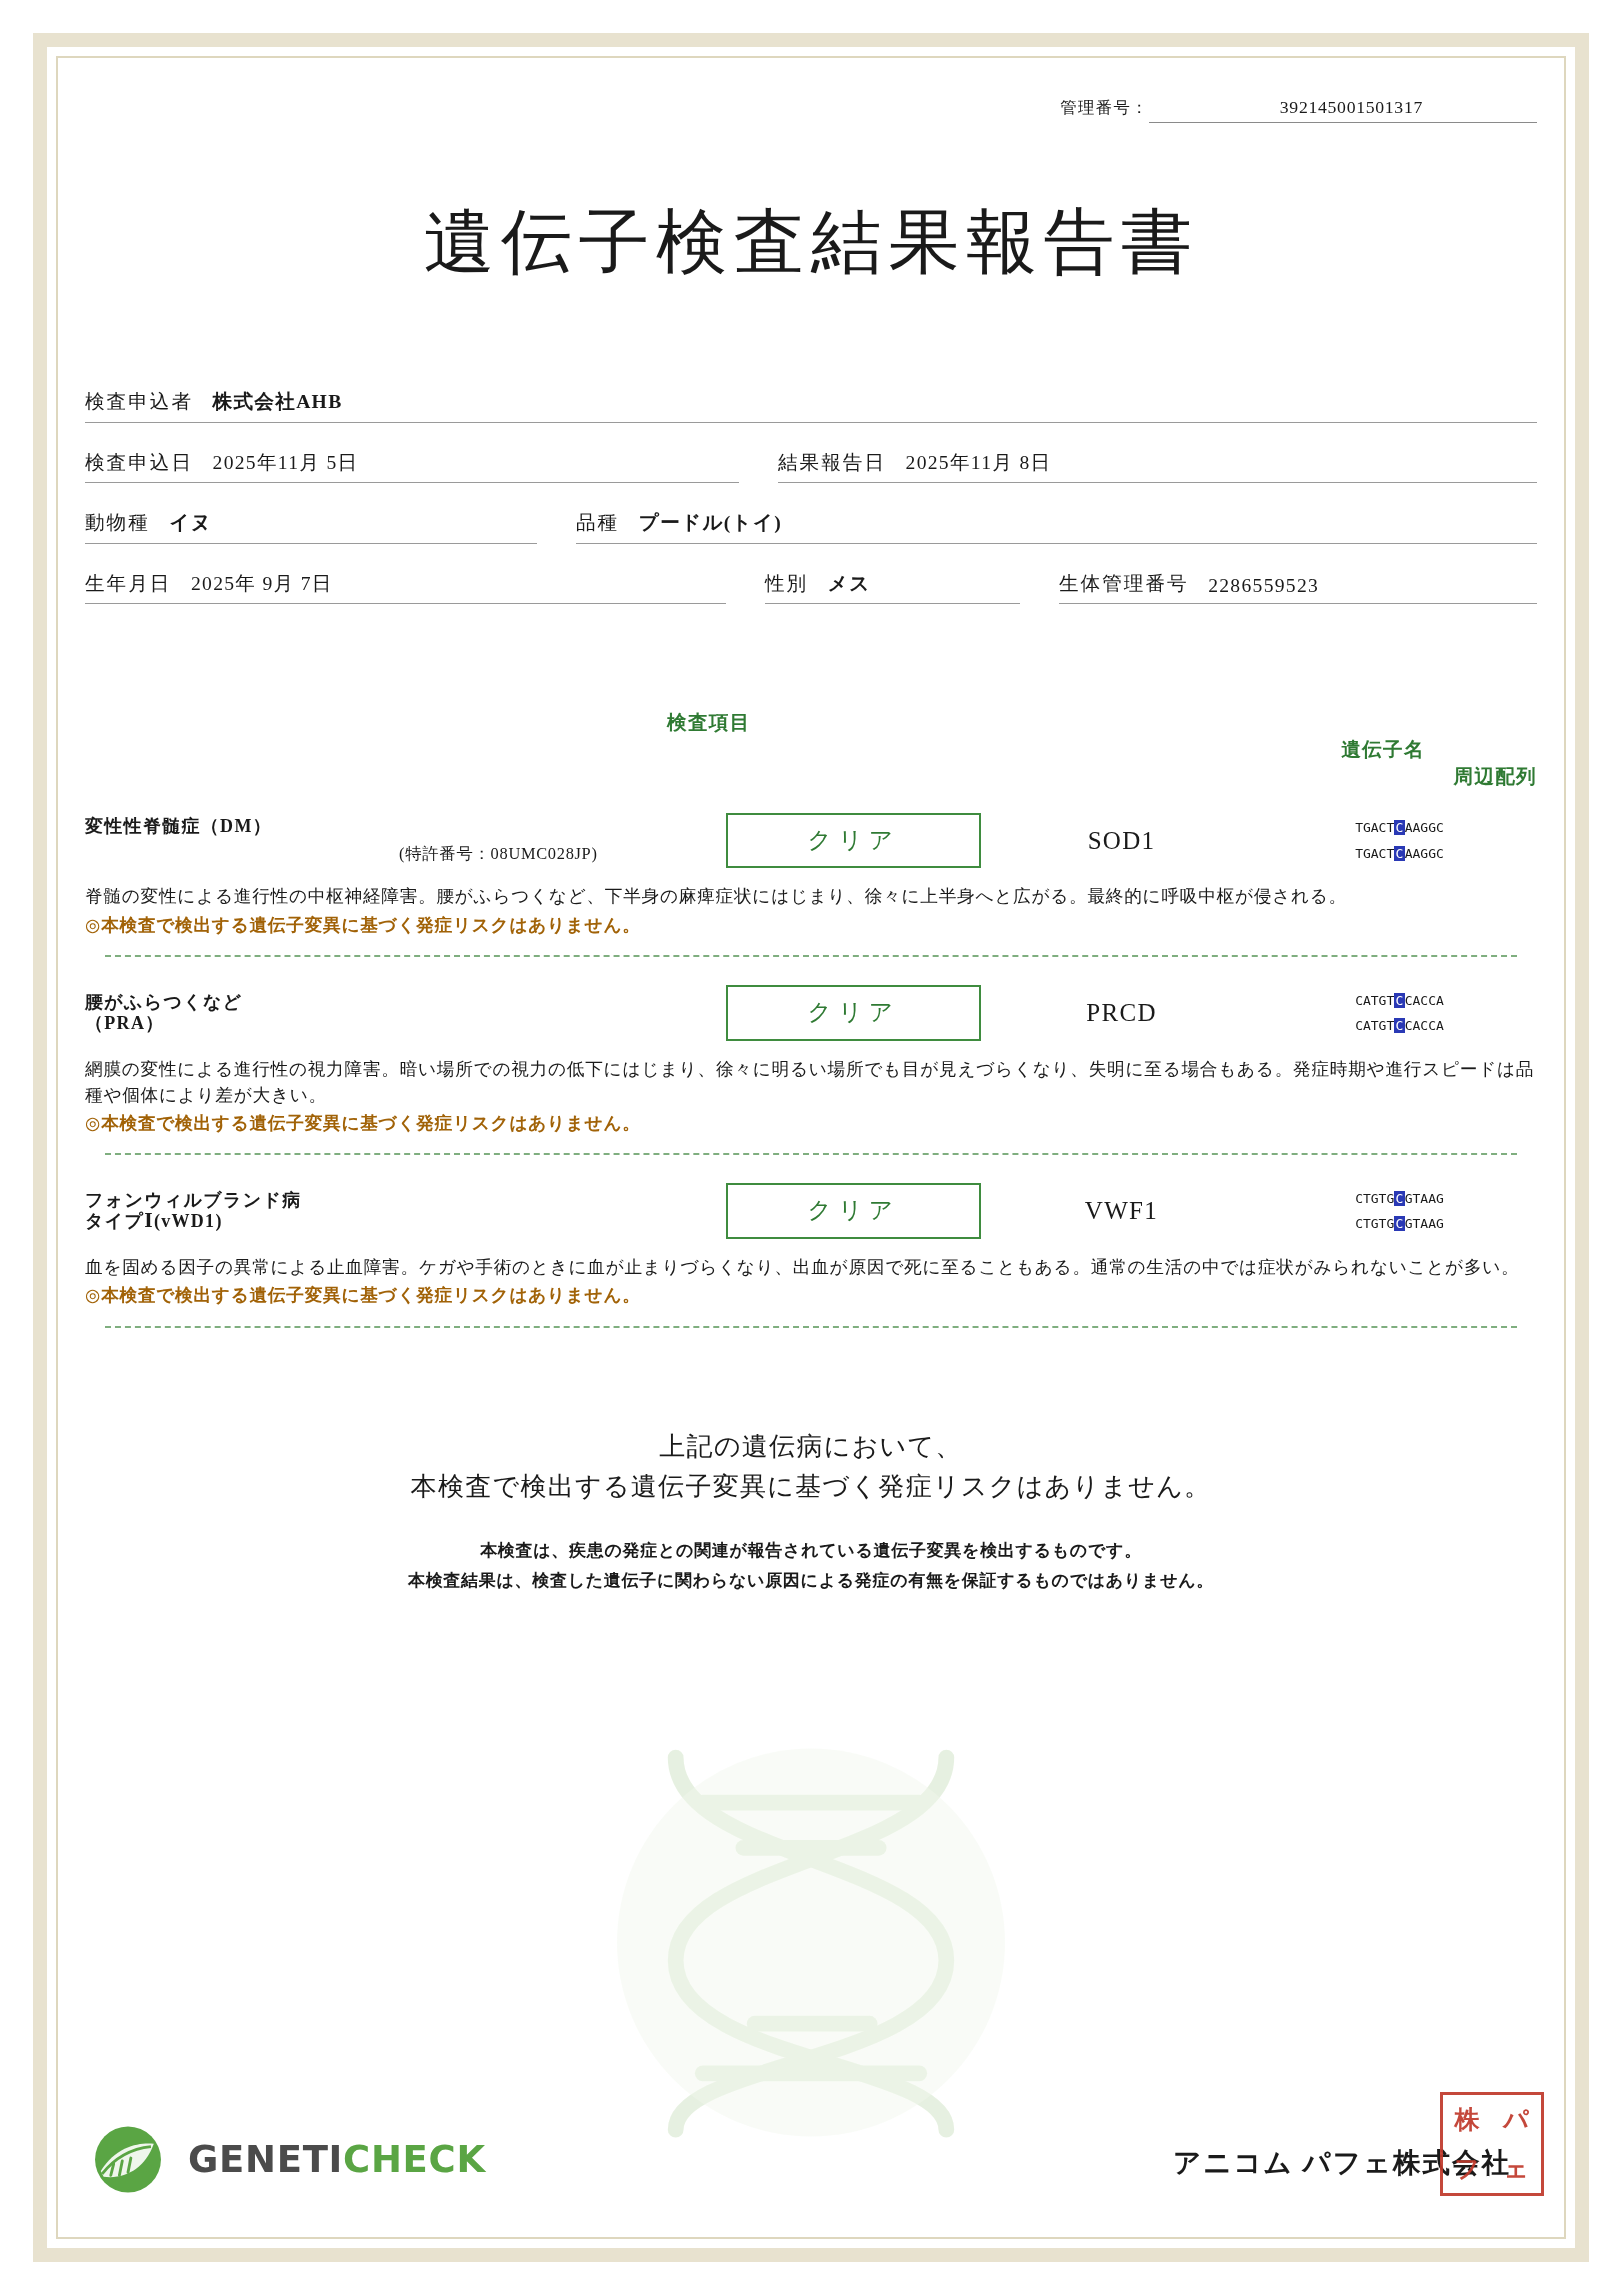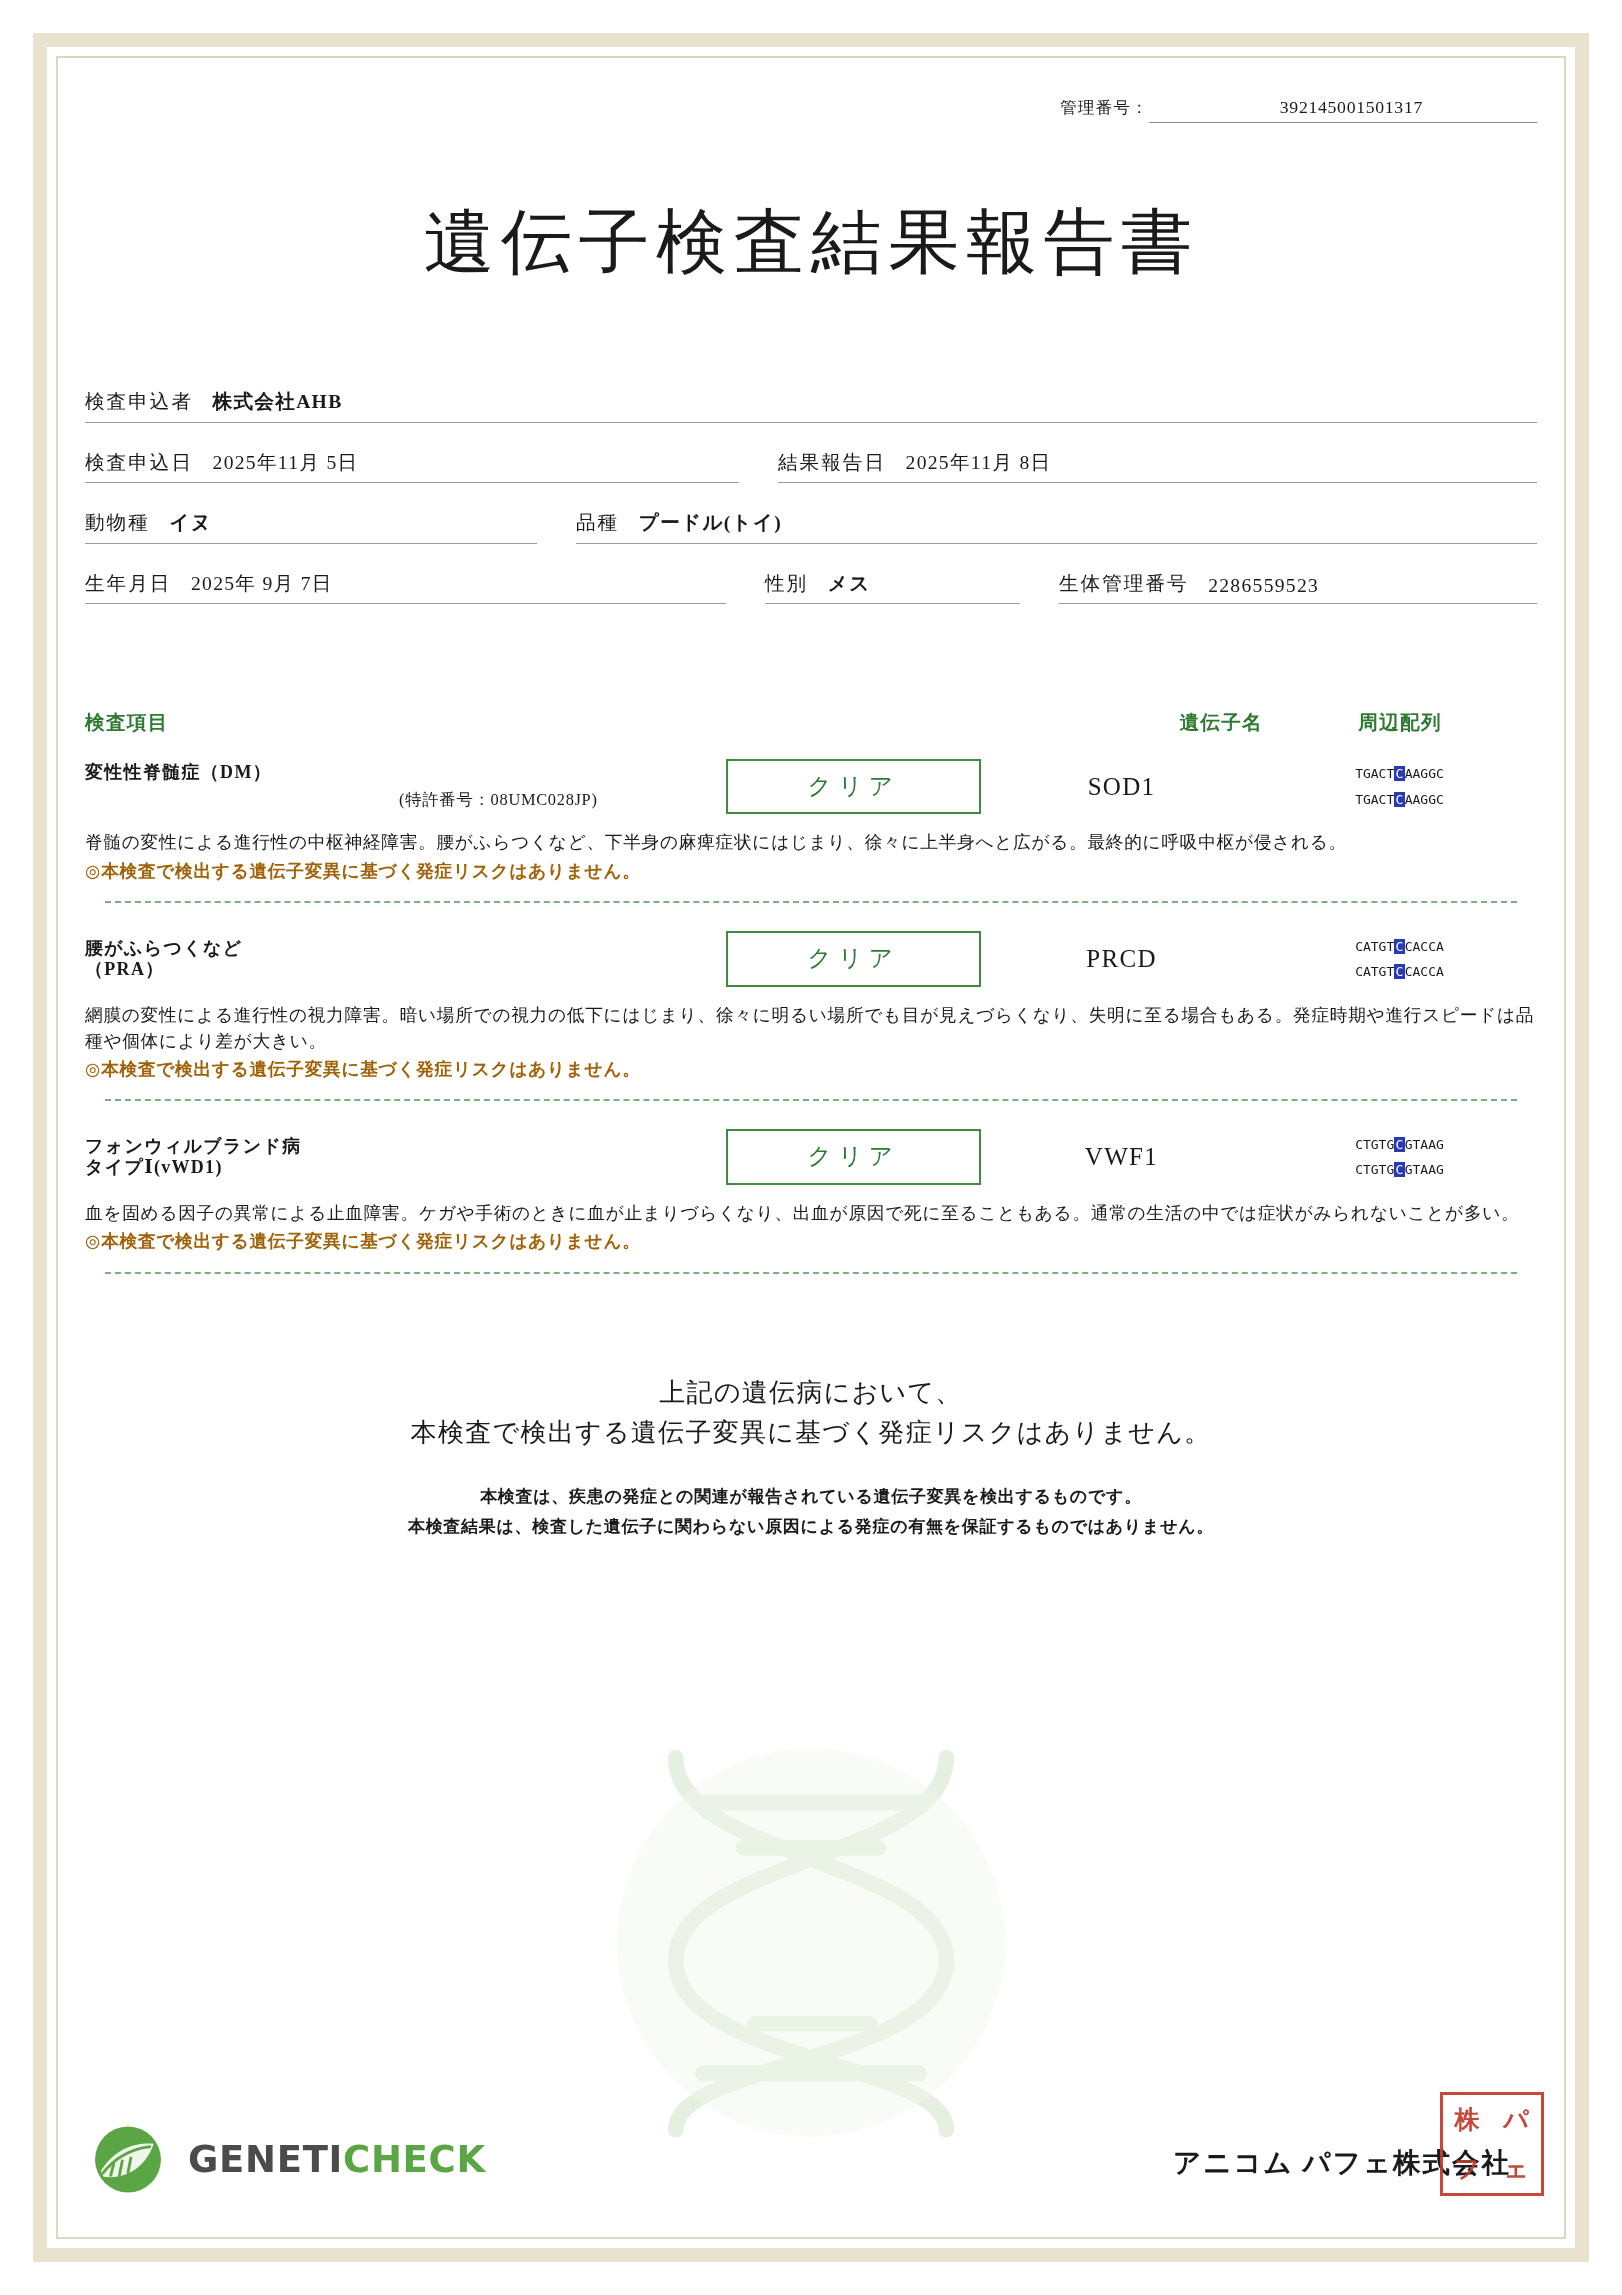--- a/index.html
+++ b/index.html
@@ -115,23 +115,24 @@
     margin-top: 105px;
   }
   .tests-head {
     display: flex;
     align-items: flex-end;
     color: #2f7a33;
     font-weight: bold;
     font-size: 19.6px;
     letter-spacing: 1.3px;
     margin-bottom: 14.4px;
+    flex-direction: column;
   }
   .th-item { width: 870px; }
-  .th-gene { width: 308px; text-align: right; }
+  .th-gene { width: 308px; text-align: center; }
   .th-seq  { flex: 1; text-align: center; }
 
   .test-block { margin-bottom: 5.2px; }
   .test-main {
     display: flex;
     align-items: center;
     min-height: 72px;
   }
   .t-name-wrap {
     width: 628px;

